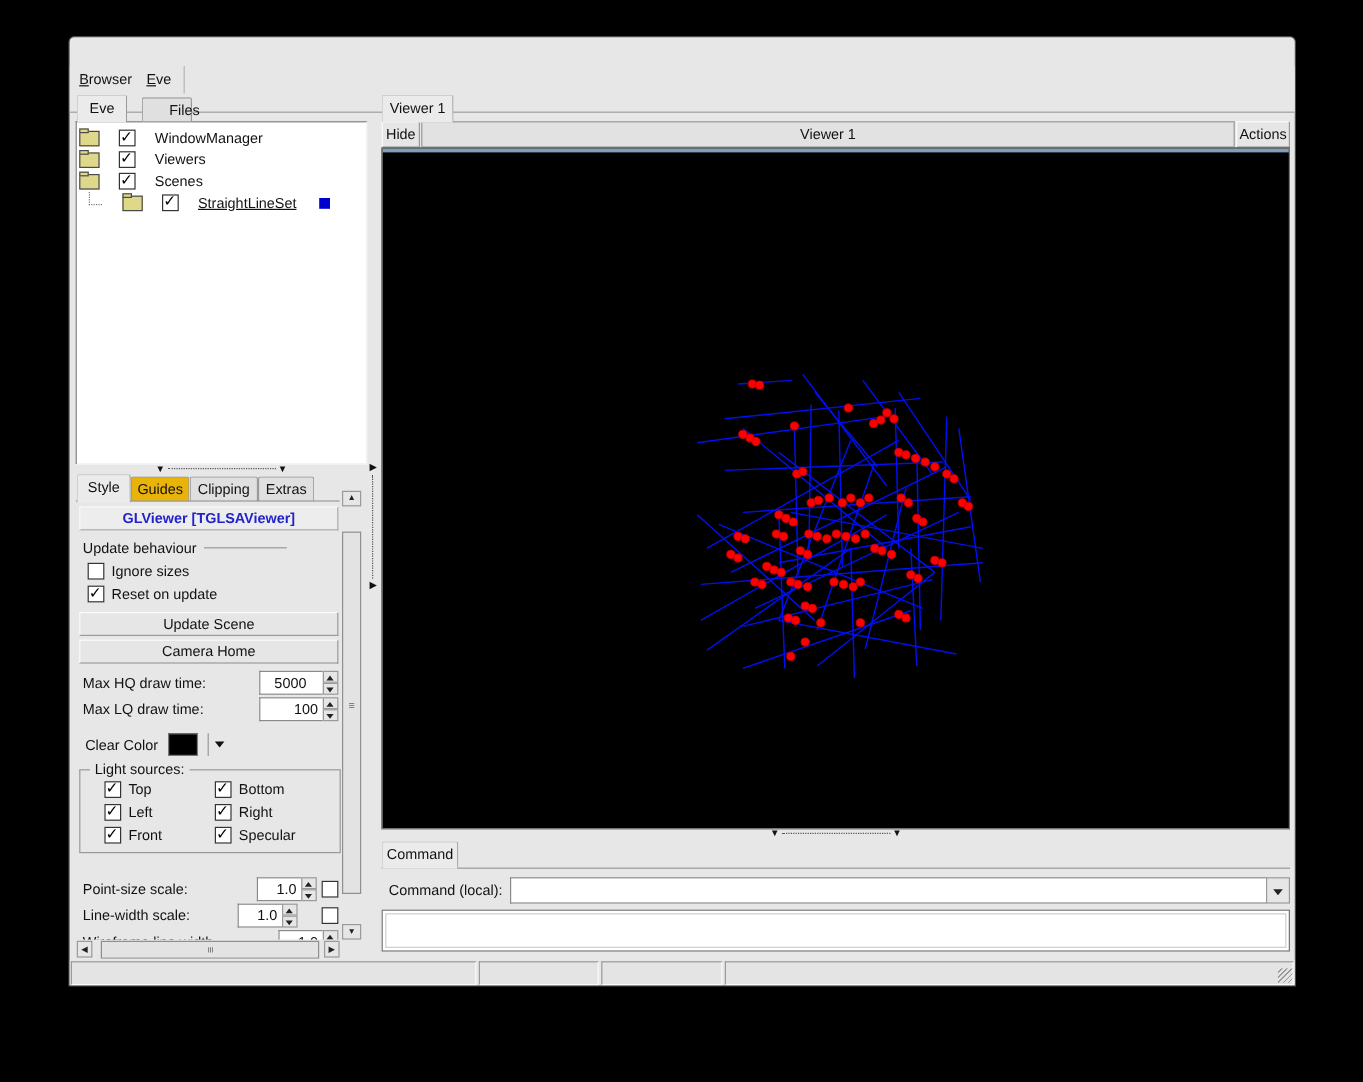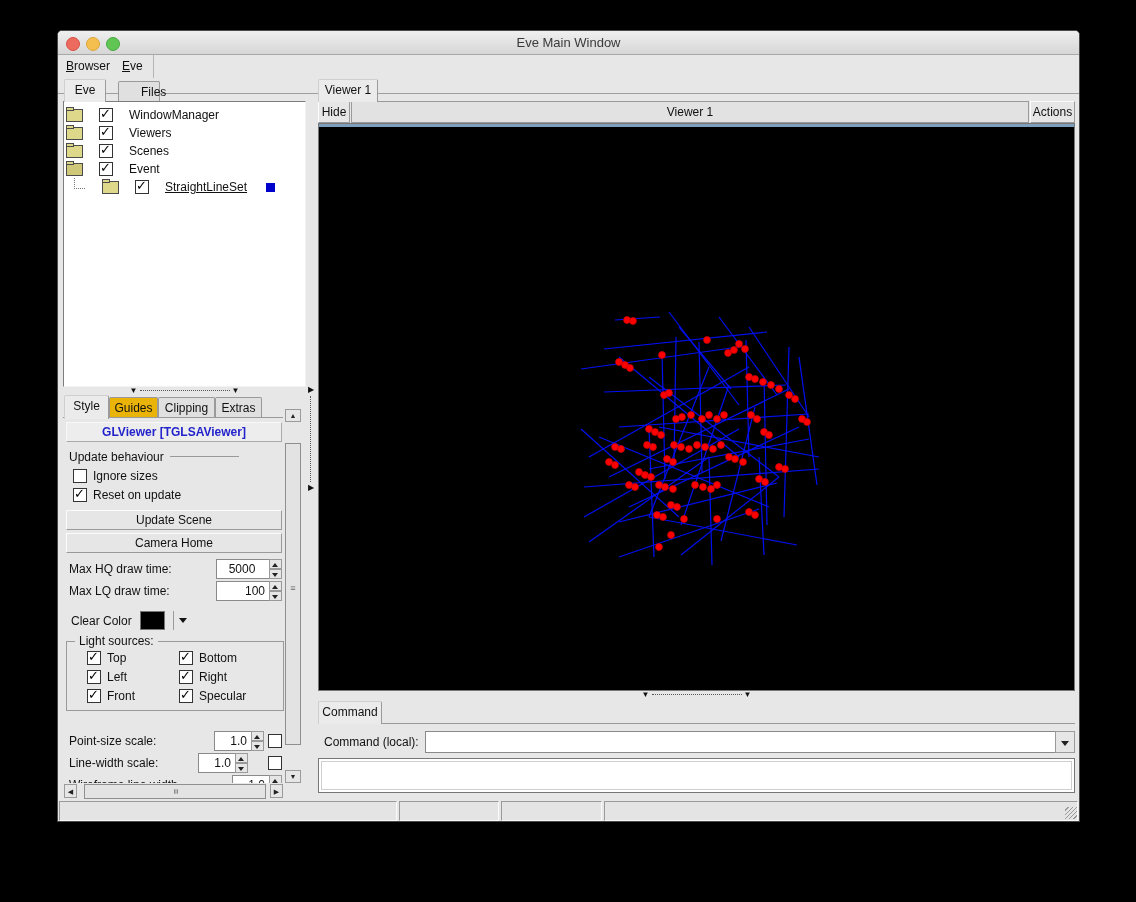--- a/index.html
+++ b/index.html
@@ -85,26 +85,20 @@
     background:#e4e4e4;height:18px;}
   .grip{position:absolute;right:2px;bottom:3px;width:12px;height:12px;
     background:repeating-linear-gradient(135deg,transparent,transparent 2px,#9a9a9a 2px,#9a9a9a 3px);}
   label,span,div{cursor:default;}
 </style>
 </head>
 <body>
 
 <div class="window">
 
-  <div class="abs titlebar">
-    <span class="tl" style="left:8px;background:#ed6a5e;border:1px solid #d55149;"></span>
-    <span class="tl" style="left:28px;background:#f4bf4f;border:1px solid #dba63c;"></span>
-    <span class="tl" style="left:48px;background:#61c554;border:1px solid #4aa93f;"></span>
-    <div class="title-text">Eve Main Window</div>
-  </div>
 
   <div class="abs menubar">
     <span class="menu-item" style="left:4px;"><span class="menu-accel">B</span><span>rowser</span></span>
     <span class="menu-item" style="left:60px;"><span class="menu-accel">E</span><span>ve</span></span>
     <span class="menu-divider"></span>
   </div>
 
   <div class="abs tab active" style="left:6px;top:48px;width:42px;"><span>Eve</span></div>
   <div class="abs tab inactive" style="left:60px;width:42px;padding-left:22px;"><span>Files</span></div>
 
@@ -116,25 +110,20 @@
     </div>
     <div class="tree-row">
       <span class="folder"></span>
       <span class="chk checked"></span>
       <span>Viewers</span>
     </div>
     <div class="tree-row">
       <span class="folder"></span>
       <span class="chk checked"></span>
       <span>Scenes</span>
-    </div>
-    <div class="tree-row">
-      <span class="folder" style="background:#cfc878;"></span>
-      <span class="chk checked"></span>
-      <span>Event</span>
     </div>
     <div class="tree-row">
       <span class="tree-indent">
           <span class="tree-conn"></span>
         </span>
       <span class="folder"></span>
       <span class="chk checked"></span>
       <span style="text-decoration:underline;">StraightLineSet</span>
       <span class="marker-sq"></span>
     </div>

